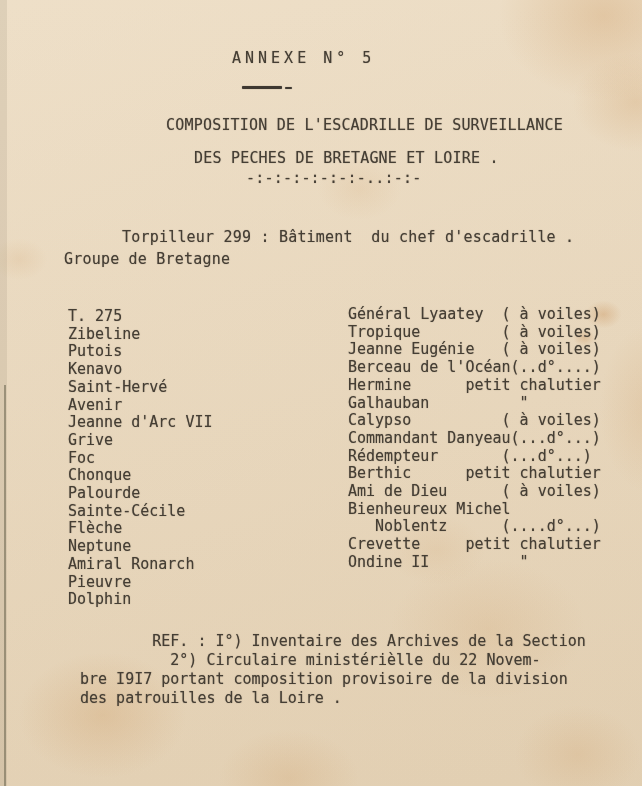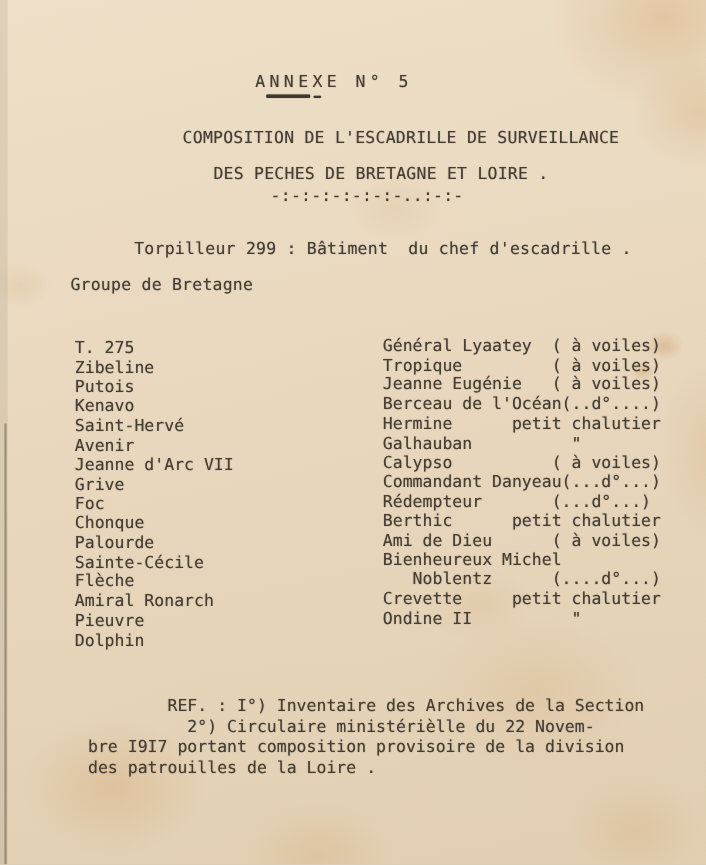--- a/index.html
+++ b/index.html
@@ -58,46 +58,47 @@
   .list{position:absolute;}
   .footer .t-line{line-height:19px;}
 </style>
 </head>
 <body>
 
 <div class="page">
   <div class="edge-strip"></div>
   <div class="edge-line"></div>
 
-  <div class="t annexe" style="left:232px;top:66px;">ANNEXE N° 5</div>
+  <div class="t annexe" style="left:232px;top:50px;">ANNEXE N° 5</div>
   <div class="rule" style="left:242px;top:86px;width:40px;height:3px;"></div>
   <div class="rule" style="left:285px;top:87px;width:7px;height:2px;"></div>
 
   <div class="t" style="left:166px;top:117px;">COMPOSITION DE L'ESCADRILLE DE SURVEILLANCE</div>
   <div class="t" style="left:194px;top:150px;">DES PECHES DE BRETAGNE ET LOIRE .</div>
   <div class="t" style="left:246px;top:170px;">-:-:-:-:-:-:-..:-:-</div>
 
-  <div class="t" style="left:122px;top:218px;">Torpilleur 299 : Bâtiment  du chef d'escadrille .</div>
+  <div class="t" style="left:122px;top:229px;">Torpilleur 299 : Bâtiment  du chef d'escadrille .</div>
 
   <div class="t" style="left:64px;top:251px;">Groupe de Bretagne</div>
 
   <div class="list" style="left:68px;top:308px;">
     <div class="t-line">T. 275</div>
     <div class="t-line">Zibeline</div>
     <div class="t-line">Putois</div>
     <div class="t-line">Kenavo</div>
     <div class="t-line">Saint-Hervé</div>
     <div class="t-line">Avenir</div>
     <div class="t-line">Jeanne d'Arc VII</div>
     <div class="t-line">Grive</div>
     <div class="t-line">Foc</div>
     <div class="t-line">Chonque</div>
     <div class="t-line">Palourde</div>
     <div class="t-line">Sainte-Cécile</div>
     <div class="t-line">Flèche</div>
+    <div class="t-line">Neptune</div>
     <div class="t-line">Amiral Ronarch</div>
     <div class="t-line">Pieuvre</div>
     <div class="t-line">Dolphin</div>
   </div>
 
   <div class="list" style="left:348px;top:306px;">
     <div class="t-line">Général Lyaatey  ( à voiles)</div>
     <div class="t-line">Tropique         ( à voiles)</div>
     <div class="t-line">Jeanne Eugénie   ( à voiles)</div>
     <div class="t-line">Berceau de l'Océan(..d°....)</div>

